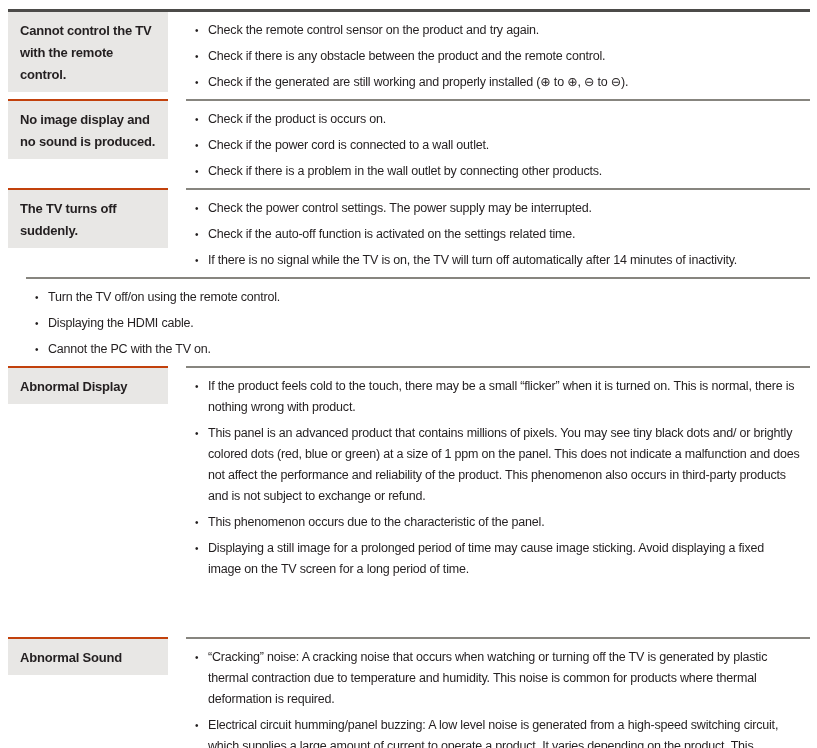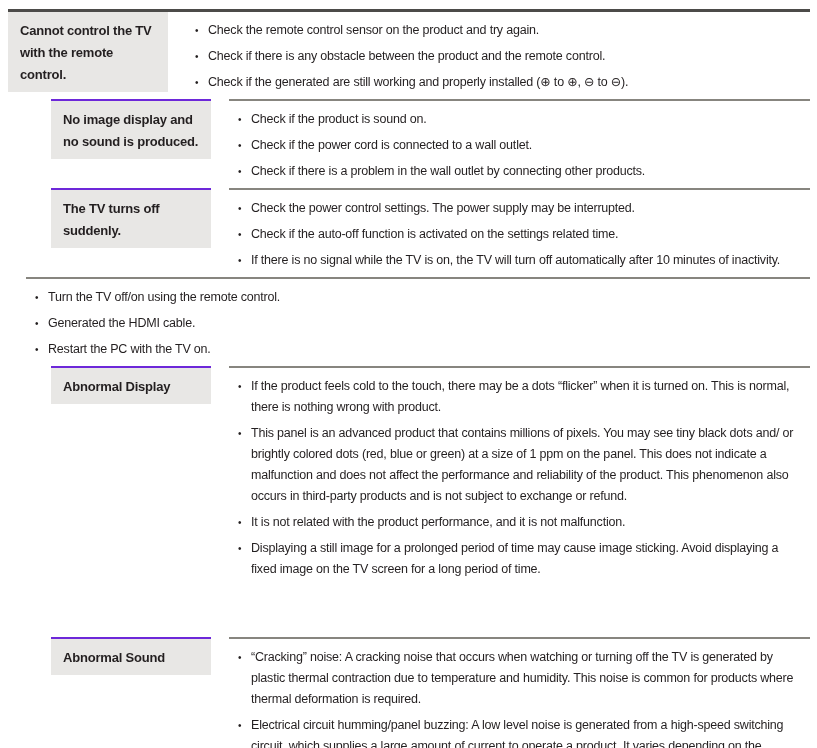--- a/index.html
+++ b/index.html
@@ -38,21 +38,21 @@
   .row:nth-child(4) { min-height: 80px; }
   .row:nth-child(5) { min-height: 271px; }
   .row:nth-child(6) { min-height: 130px; }
 
   .problem-cell {
     flex: 0 0 160px;
     box-sizing: border-box;
     background: #e8e7e5;
     padding: 8px 10px 6px 12px;
   }
-  .row + .row .problem-cell { border-top: 2px solid #6d28d9; margin-left: 43px; }
+  .row + .row .problem-cell { border-top: 2px solid #c2410c; }
 
   .col-gap {
     flex: 0 0 18px;
   }
 
   .solutions-cell {
     flex: 1 1 auto;
     box-sizing: border-box;
     padding: 8px 10px 6px 7px;
   }
@@ -130,21 +130,21 @@
   <div class="row">
     <div class="problem-cell">
       <span class="problem-text">No image display and no sound is produced.</span>
     </div>
     <div class="col-gap"></div>
     <div class="solutions-cell">
       <ul class="solution-list">
             <li class="solution-item">
               <span class="bullet">•</span>
               <div class="solution-body">
-                <p>Check if the product is sound on.</p>
+                <p>Check if the product is occurs on.</p>
               </div>
             </li>
             <li class="solution-item">
               <span class="bullet">•</span>
               <div class="solution-body">
                 <p>Check if the power cord is connected to a wall outlet.</p>
               </div>
             </li>
             <li class="solution-item">
               <span class="bullet">•</span>
@@ -171,76 +171,76 @@
             </li>
             <li class="solution-item">
               <span class="bullet">•</span>
               <div class="solution-body">
                 <p>Check if the auto-off function is activated on the settings related time.</p>
               </div>
             </li>
             <li class="solution-item">
               <span class="bullet">•</span>
               <div class="solution-body">
-                <p>If there is no signal while the TV is on, the TV will turn off automatically after 10 minutes of inactivity.</p>
+                <p>If there is no signal while the TV is on, the TV will turn off automatically after 14 minutes of inactivity.</p>
               </div>
             </li>
           </ul>
     </div>
   </div>
 
   <div class="row">
     <div class="col-gap"></div>
     <div class="solutions-cell">
       <ul class="solution-list">
             <li class="solution-item">
               <span class="bullet">•</span>
               <div class="solution-body">
                 <p>Turn the TV off/on using the remote control.</p>
               </div>
             </li>
             <li class="solution-item">
               <span class="bullet">•</span>
               <div class="solution-body">
-                <p>Generated the HDMI cable.</p>
-              </div>
-            </li>
-            <li class="solution-item">
-              <span class="bullet">•</span>
-              <div class="solution-body">
-                <p>Restart the PC with the TV on.</p>
+                <p>Displaying the HDMI cable.</p>
+              </div>
+            </li>
+            <li class="solution-item">
+              <span class="bullet">•</span>
+              <div class="solution-body">
+                <p>Cannot the PC with the TV on.</p>
               </div>
             </li>
           </ul>
     </div>
   </div>
 
   <div class="row">
     <div class="problem-cell">
       <span class="problem-text">Abnormal Display</span>
     </div>
     <div class="col-gap"></div>
     <div class="solutions-cell">
       <ul class="solution-list">
             <li class="solution-item">
               <span class="bullet">•</span>
               <div class="solution-body">
-                <p>If the product feels cold to the touch, there may be a dots “flicker” when it is turned on. This is normal, there is nothing wrong with product.</p>
+                <p>If the product feels cold to the touch, there may be a small “flicker” when it is turned on. This is normal, there is nothing wrong with product.</p>
               </div>
             </li>
             <li class="solution-item">
               <span class="bullet">•</span>
               <div class="solution-body">
                 <p>This panel is an advanced product that contains millions of pixels. You may see tiny black dots and/ or brightly colored dots (red, blue or green) at a size of 1 ppm on the panel. This does not indicate a malfunction and does not affect the performance and reliability of the product. This phenomenon also occurs in third-party products and is not subject to exchange or refund.</p>
               </div>
             </li>
             <li class="solution-item">
               <span class="bullet">•</span>
               <div class="solution-body">
-                <p>It is not related with the product performance, and it is not malfunction.</p>
+                <p>This phenomenon occurs due to the characteristic of the panel.</p>
               </div>
             </li>
             <li class="solution-item">
               <span class="bullet">•</span>
               <div class="solution-body">
                 <p>Displaying a still image for a prolonged period of time may cause image sticking. Avoid displaying a fixed image on the TV screen for a long period of time.</p>
               </div>
             </li>
           </ul>
     </div>

